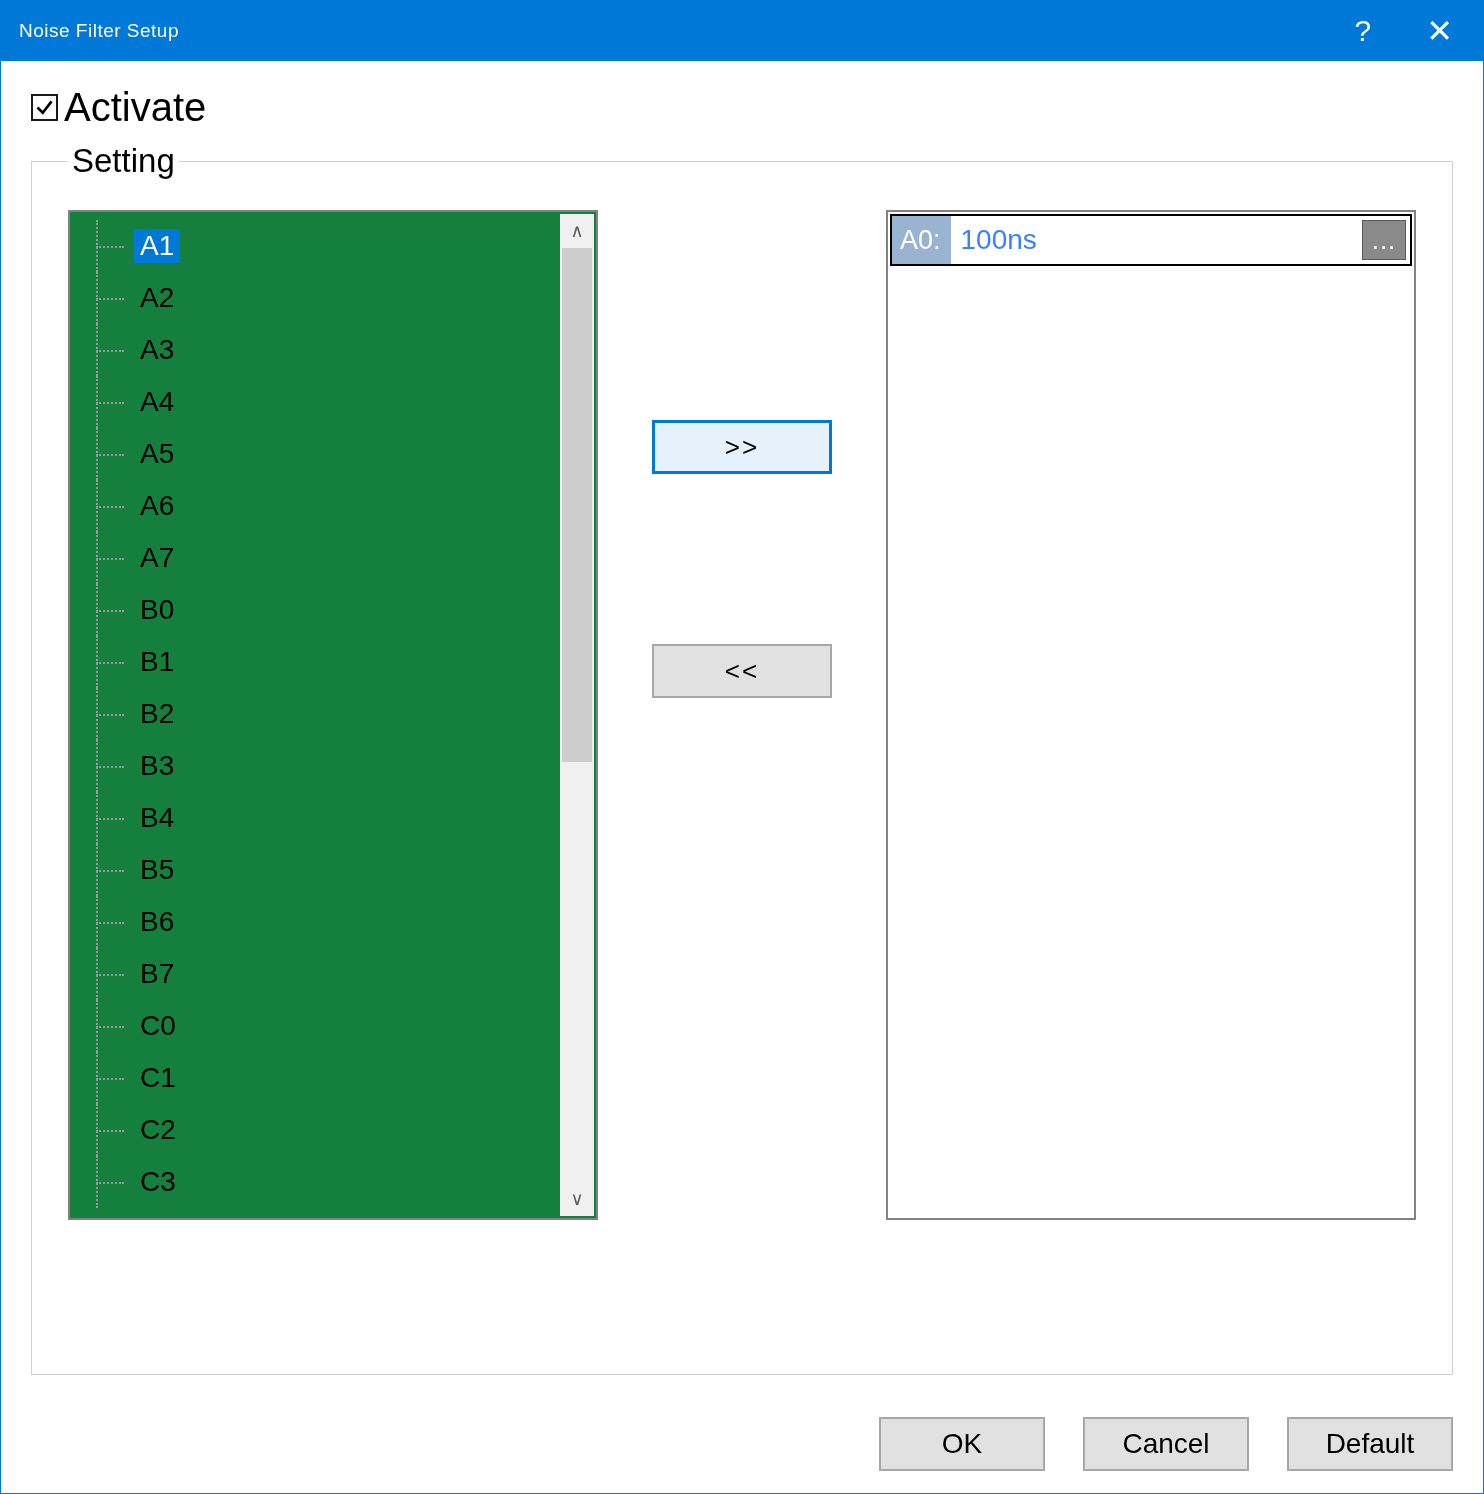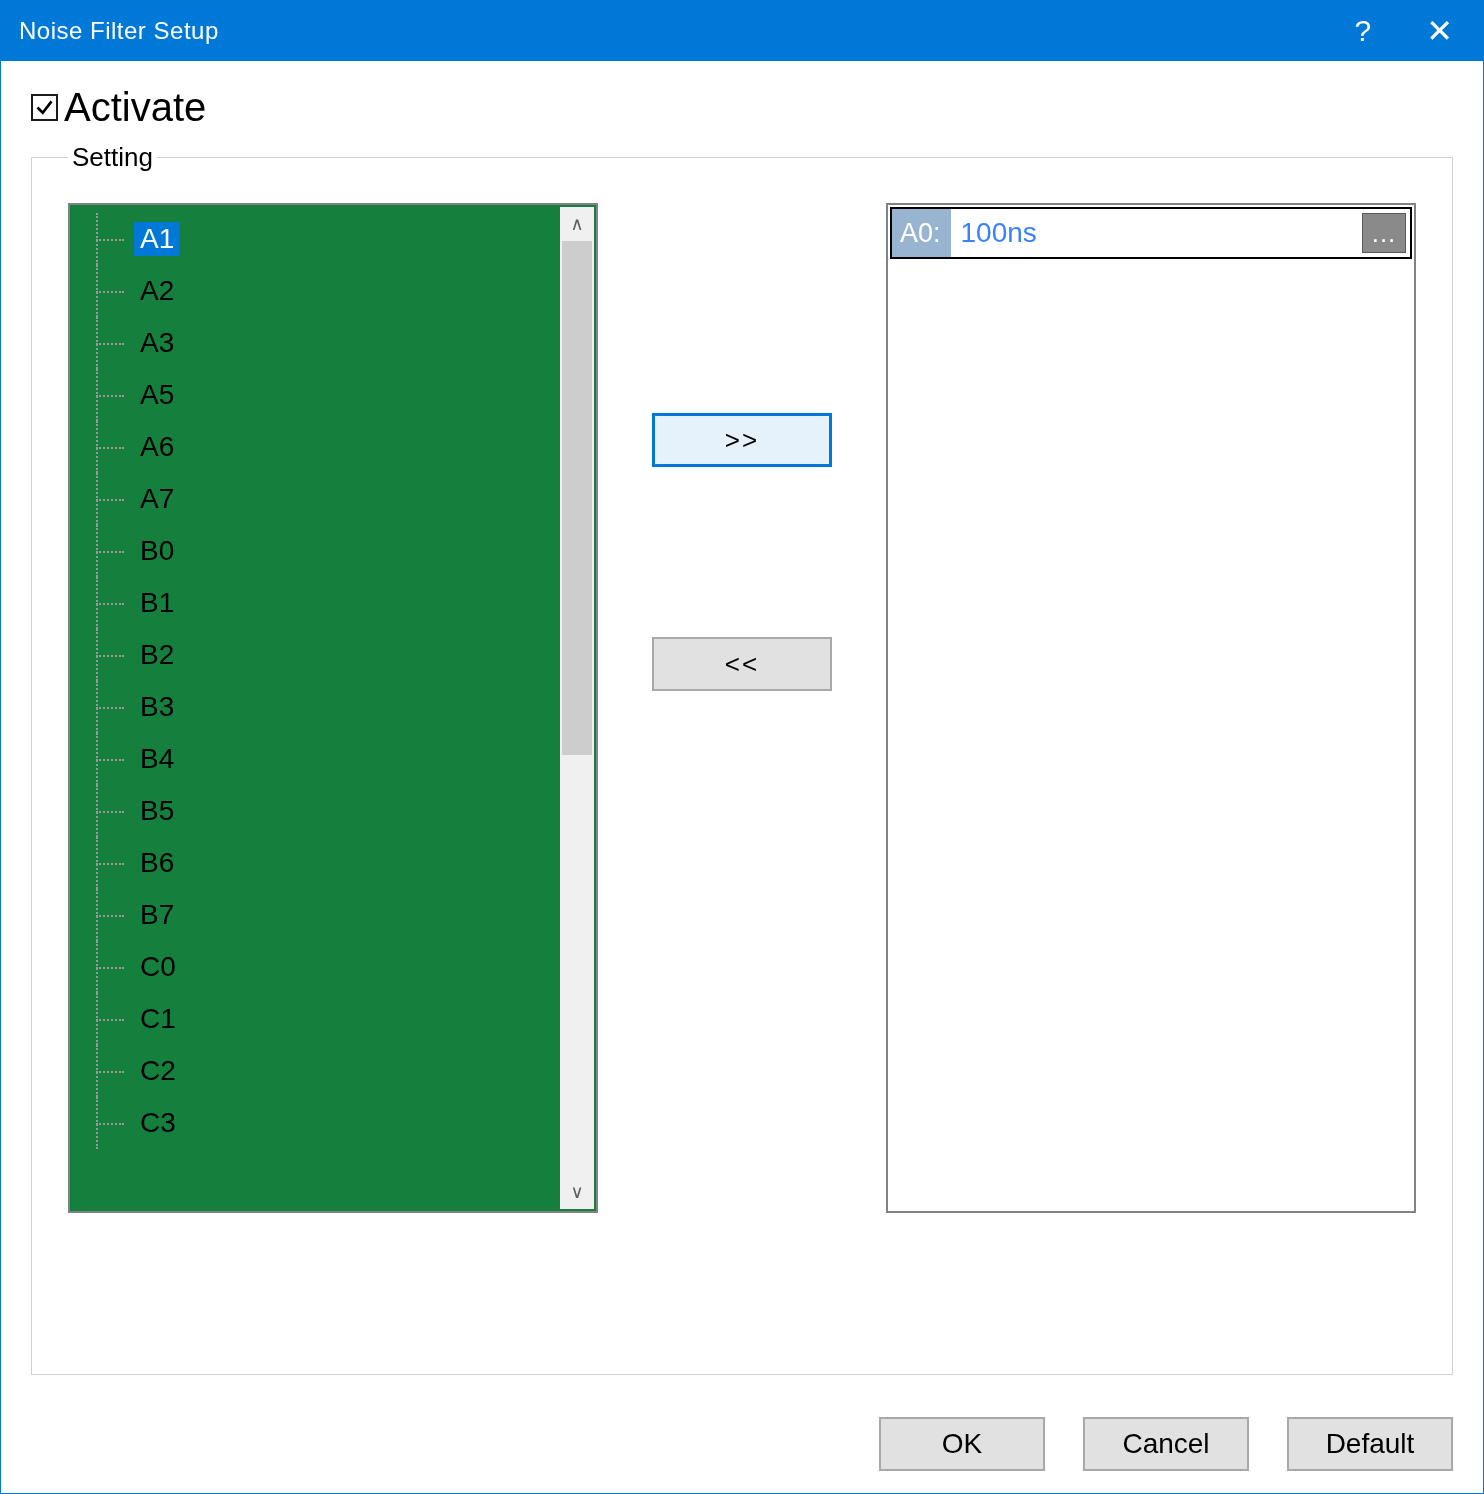--- a/index.html
+++ b/index.html
@@ -22,21 +22,21 @@
     background: #0078d7;
     color: #fff;
     height: 60px;
     display: flex;
     align-items: center;
     padding: 0 12px 0 18px;
     flex: 0 0 auto;
   }
   .titlebar-text {
     flex: 1;
-    font-size: 24px;
+    font-size: 19px;
     font-weight: 400;
     letter-spacing: 0.5px;
   }
   .titlebar-buttons {
     display: flex;
     gap: 55px;
     align-items: center;
     padding-right: 18px;
   }
   .titlebar-btn {
@@ -72,21 +72,21 @@
   .chk svg { width: 21px; height: 21px; }
   .chk-label { font-size: 40px; }
   fieldset.setting {
     border: 1px solid #d0d0d0;
     margin: 0;
     padding: 30px 36px 60px 36px;
     position: relative;
     flex: 1;
   }
   fieldset.setting > legend {
-    font-size: 26px;
+    font-size: 33px;
     padding: 0 4px;
     background: #fff;
   }
   .columns {
     display: flex;
     align-items: flex-start;
     justify-content: space-between;
     height: 100%;
   }
   .listbox {
@@ -279,20 +279,24 @@
                 <span class="tree-conn"></span>
                 <span class="tree-label">A1</span>
               </div>
               <div class="tree-item">
                 <span class="tree-conn"></span>
                 <span class="tree-label">A2</span>
               </div>
               <div class="tree-item">
                 <span class="tree-conn"></span>
                 <span class="tree-label">A3</span>
+              </div>
+              <div class="tree-item">
+                <span class="tree-conn"></span>
+                <span class="tree-label">A4</span>
               </div>
               <div class="tree-item">
                 <span class="tree-conn"></span>
                 <span class="tree-label">A5</span>
               </div>
               <div class="tree-item">
                 <span class="tree-conn"></span>
                 <span class="tree-label">A6</span>
               </div>
               <div class="tree-item">

